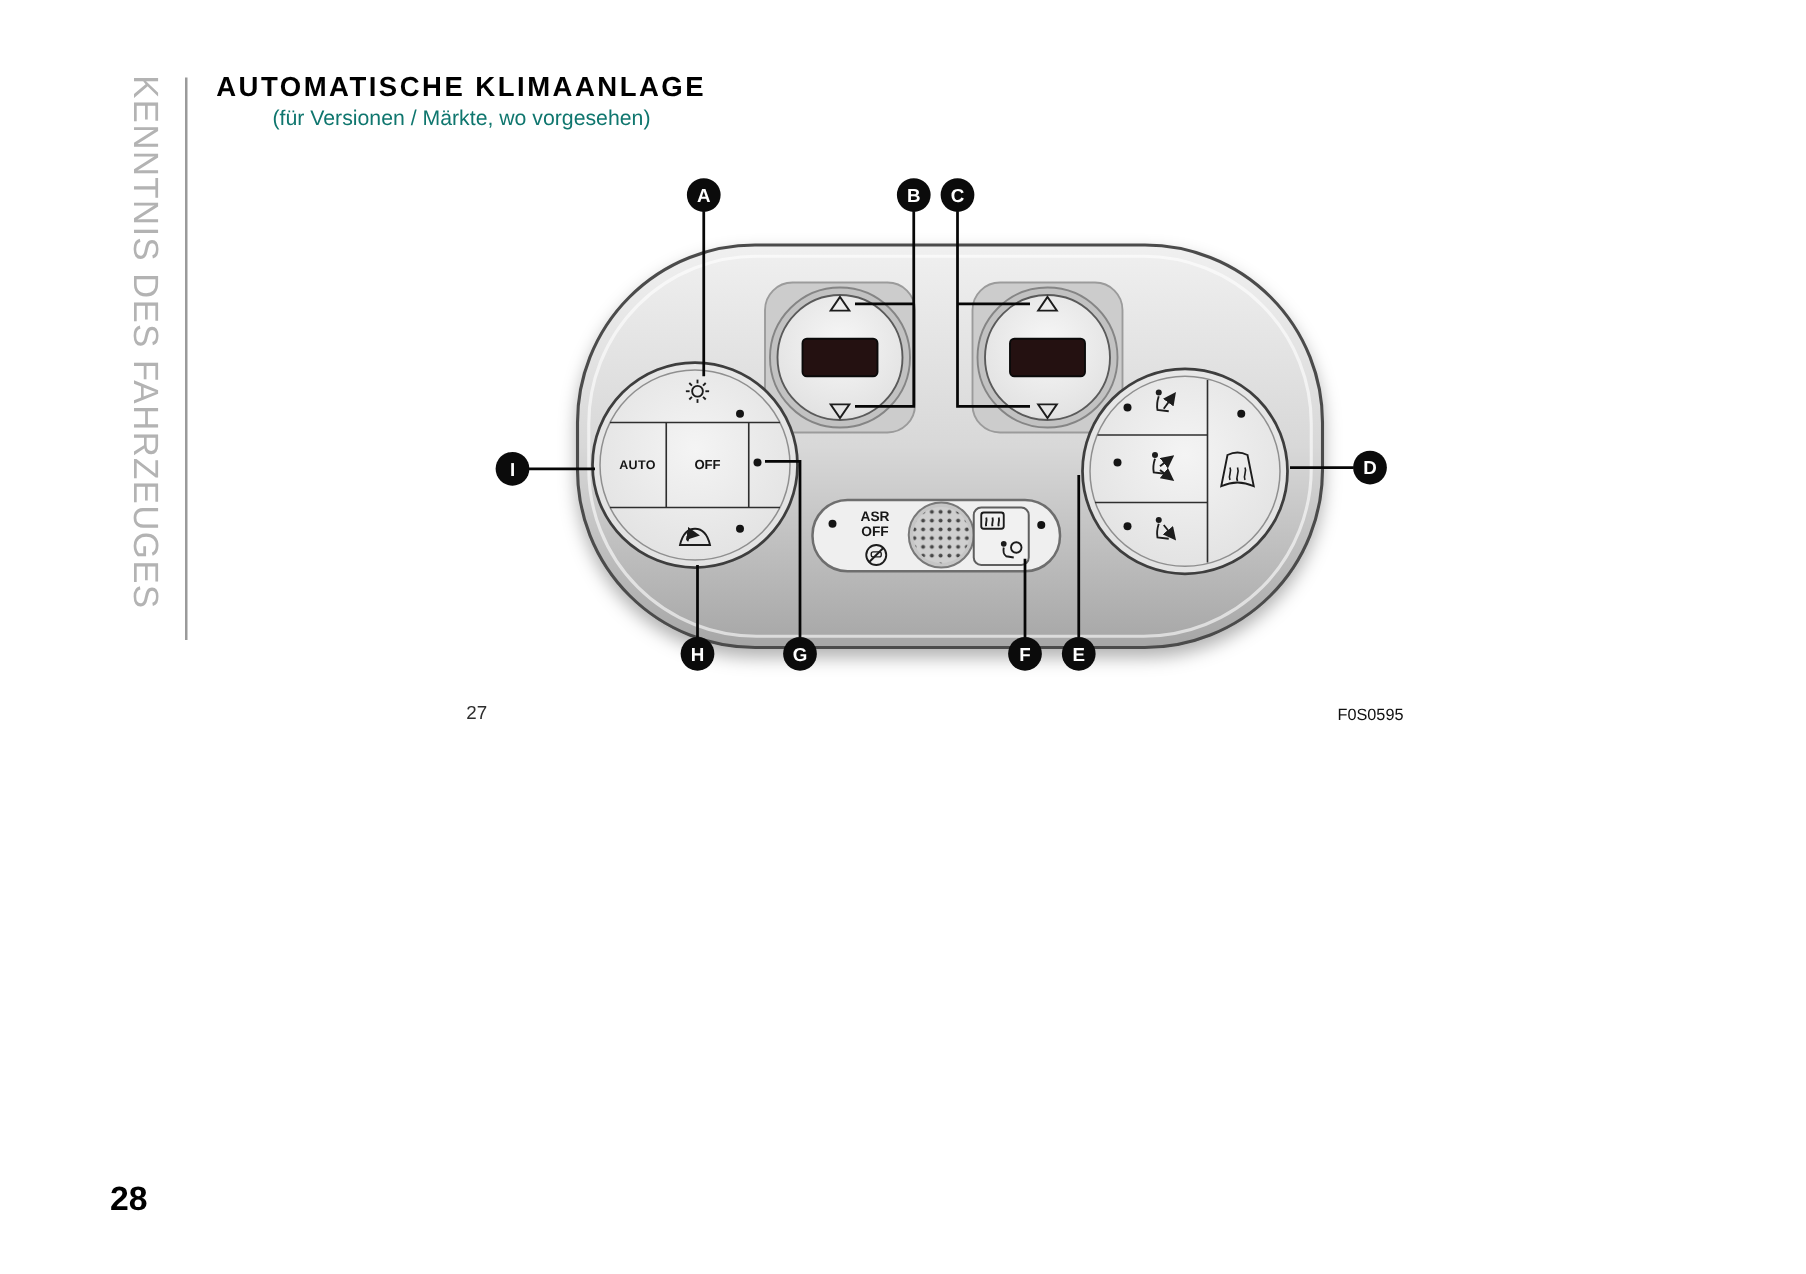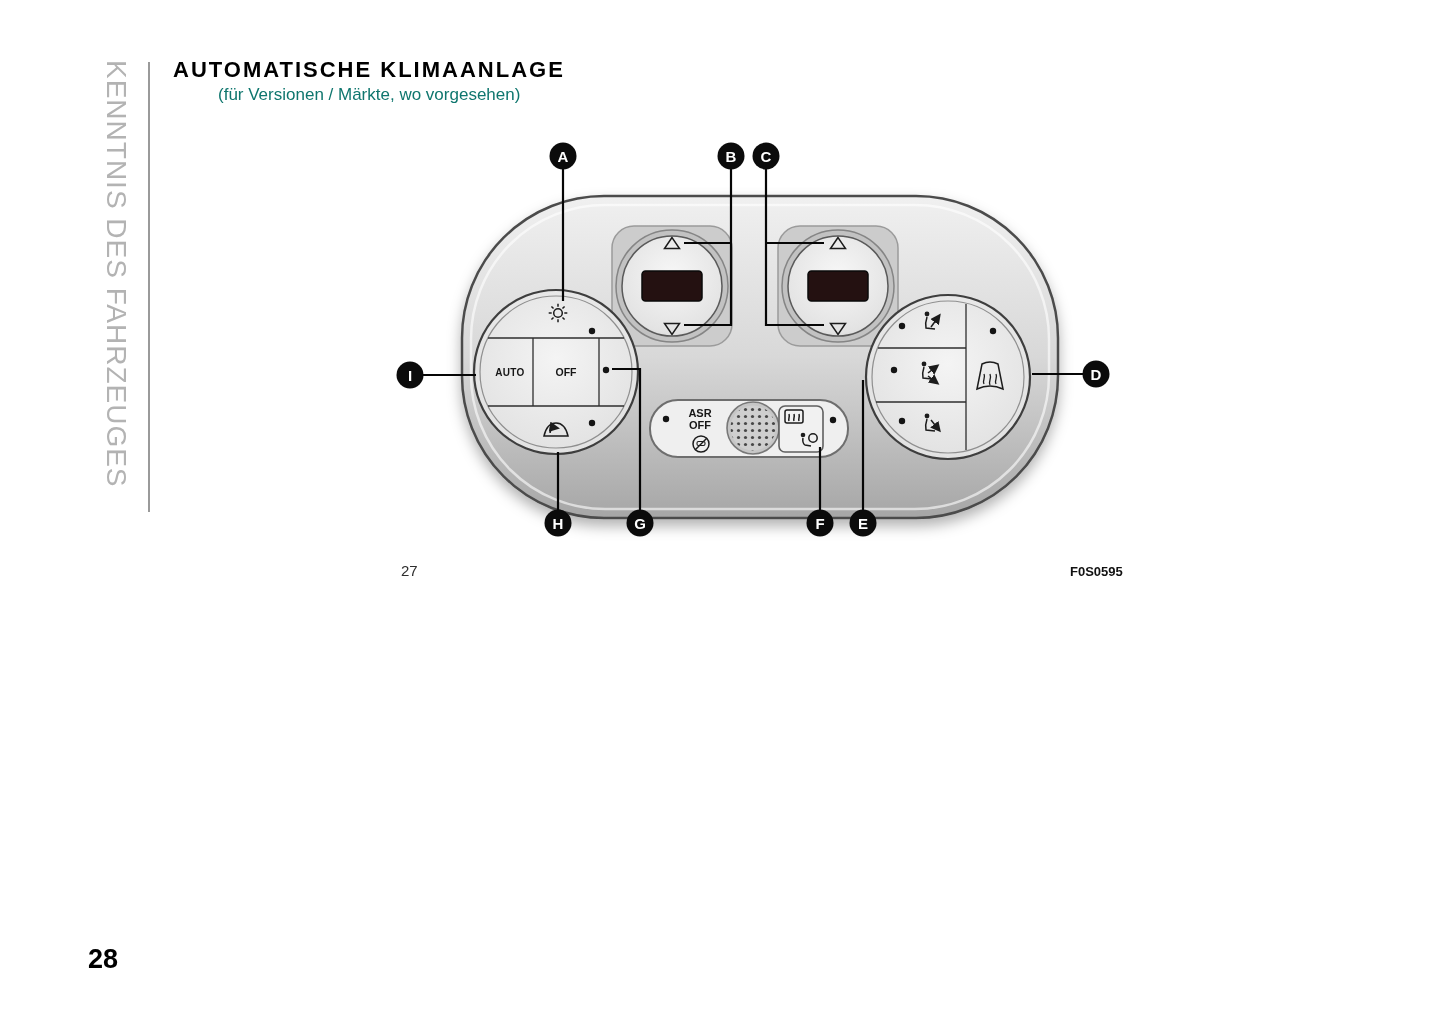--- a/index.html
+++ b/index.html
@@ -10,22 +10,22 @@
   .page{position:absolute;inset:0;}
   .sidebar-text{
     position:absolute;left:100px;top:60px;height:452px;
     writing-mode:vertical-rl;
     font-size:28px;letter-spacing:1px;color:#b3b3b3;white-space:nowrap;
   }
   .sidebar-rule{position:absolute;left:148px;top:62px;width:2px;height:450px;background:#9a9a9a;}
   .title{position:absolute;left:173px;top:57px;font-size:22px;font-weight:800;letter-spacing:2px;color:#000;}
   .subtitle{position:absolute;left:178px;top:85px;font-size:17px;color:#0f766e;margin-left:40px;}
   .figure-wrap{position:absolute;left:385px;top:128px;width:760px;height:430px;}
-  .fig-number{position:absolute;left:401px;top:562px;font-size:15px;color:#2e2e2e;}
-  .fig-code{position:absolute;left:1070px;top:564px;font-size:13px;font-weight:bold;color:#111;}
+  .fig-number{position:absolute;left:373px;top:562px;font-size:15px;color:#2e2e2e;}
+  .fig-code{position:absolute;left:1070px;top:564px;font-size:13px;font-weight:normal;color:#111;}
   .page-number{position:absolute;left:88px;top:944px;font-size:27px;font-weight:bold;color:#000;text-align:center;}
 
   svg text{font-family:"Liberation Sans",sans-serif;}
   .panel-label{fill:#161616;font-weight:bold;text-anchor:middle;}
   .auto-label{font-size:10px;letter-spacing:.3px;}
   .off-label{font-size:10.5px;}
   .asr-label{font-size:11px;}
   .callout circle{fill:#0b0b0b;}
   .callout text{fill:#ffffff;font-size:15px;font-weight:bold;text-anchor:middle;}
   .callout-line{stroke:#060606;stroke-width:2.2;fill:none;}

